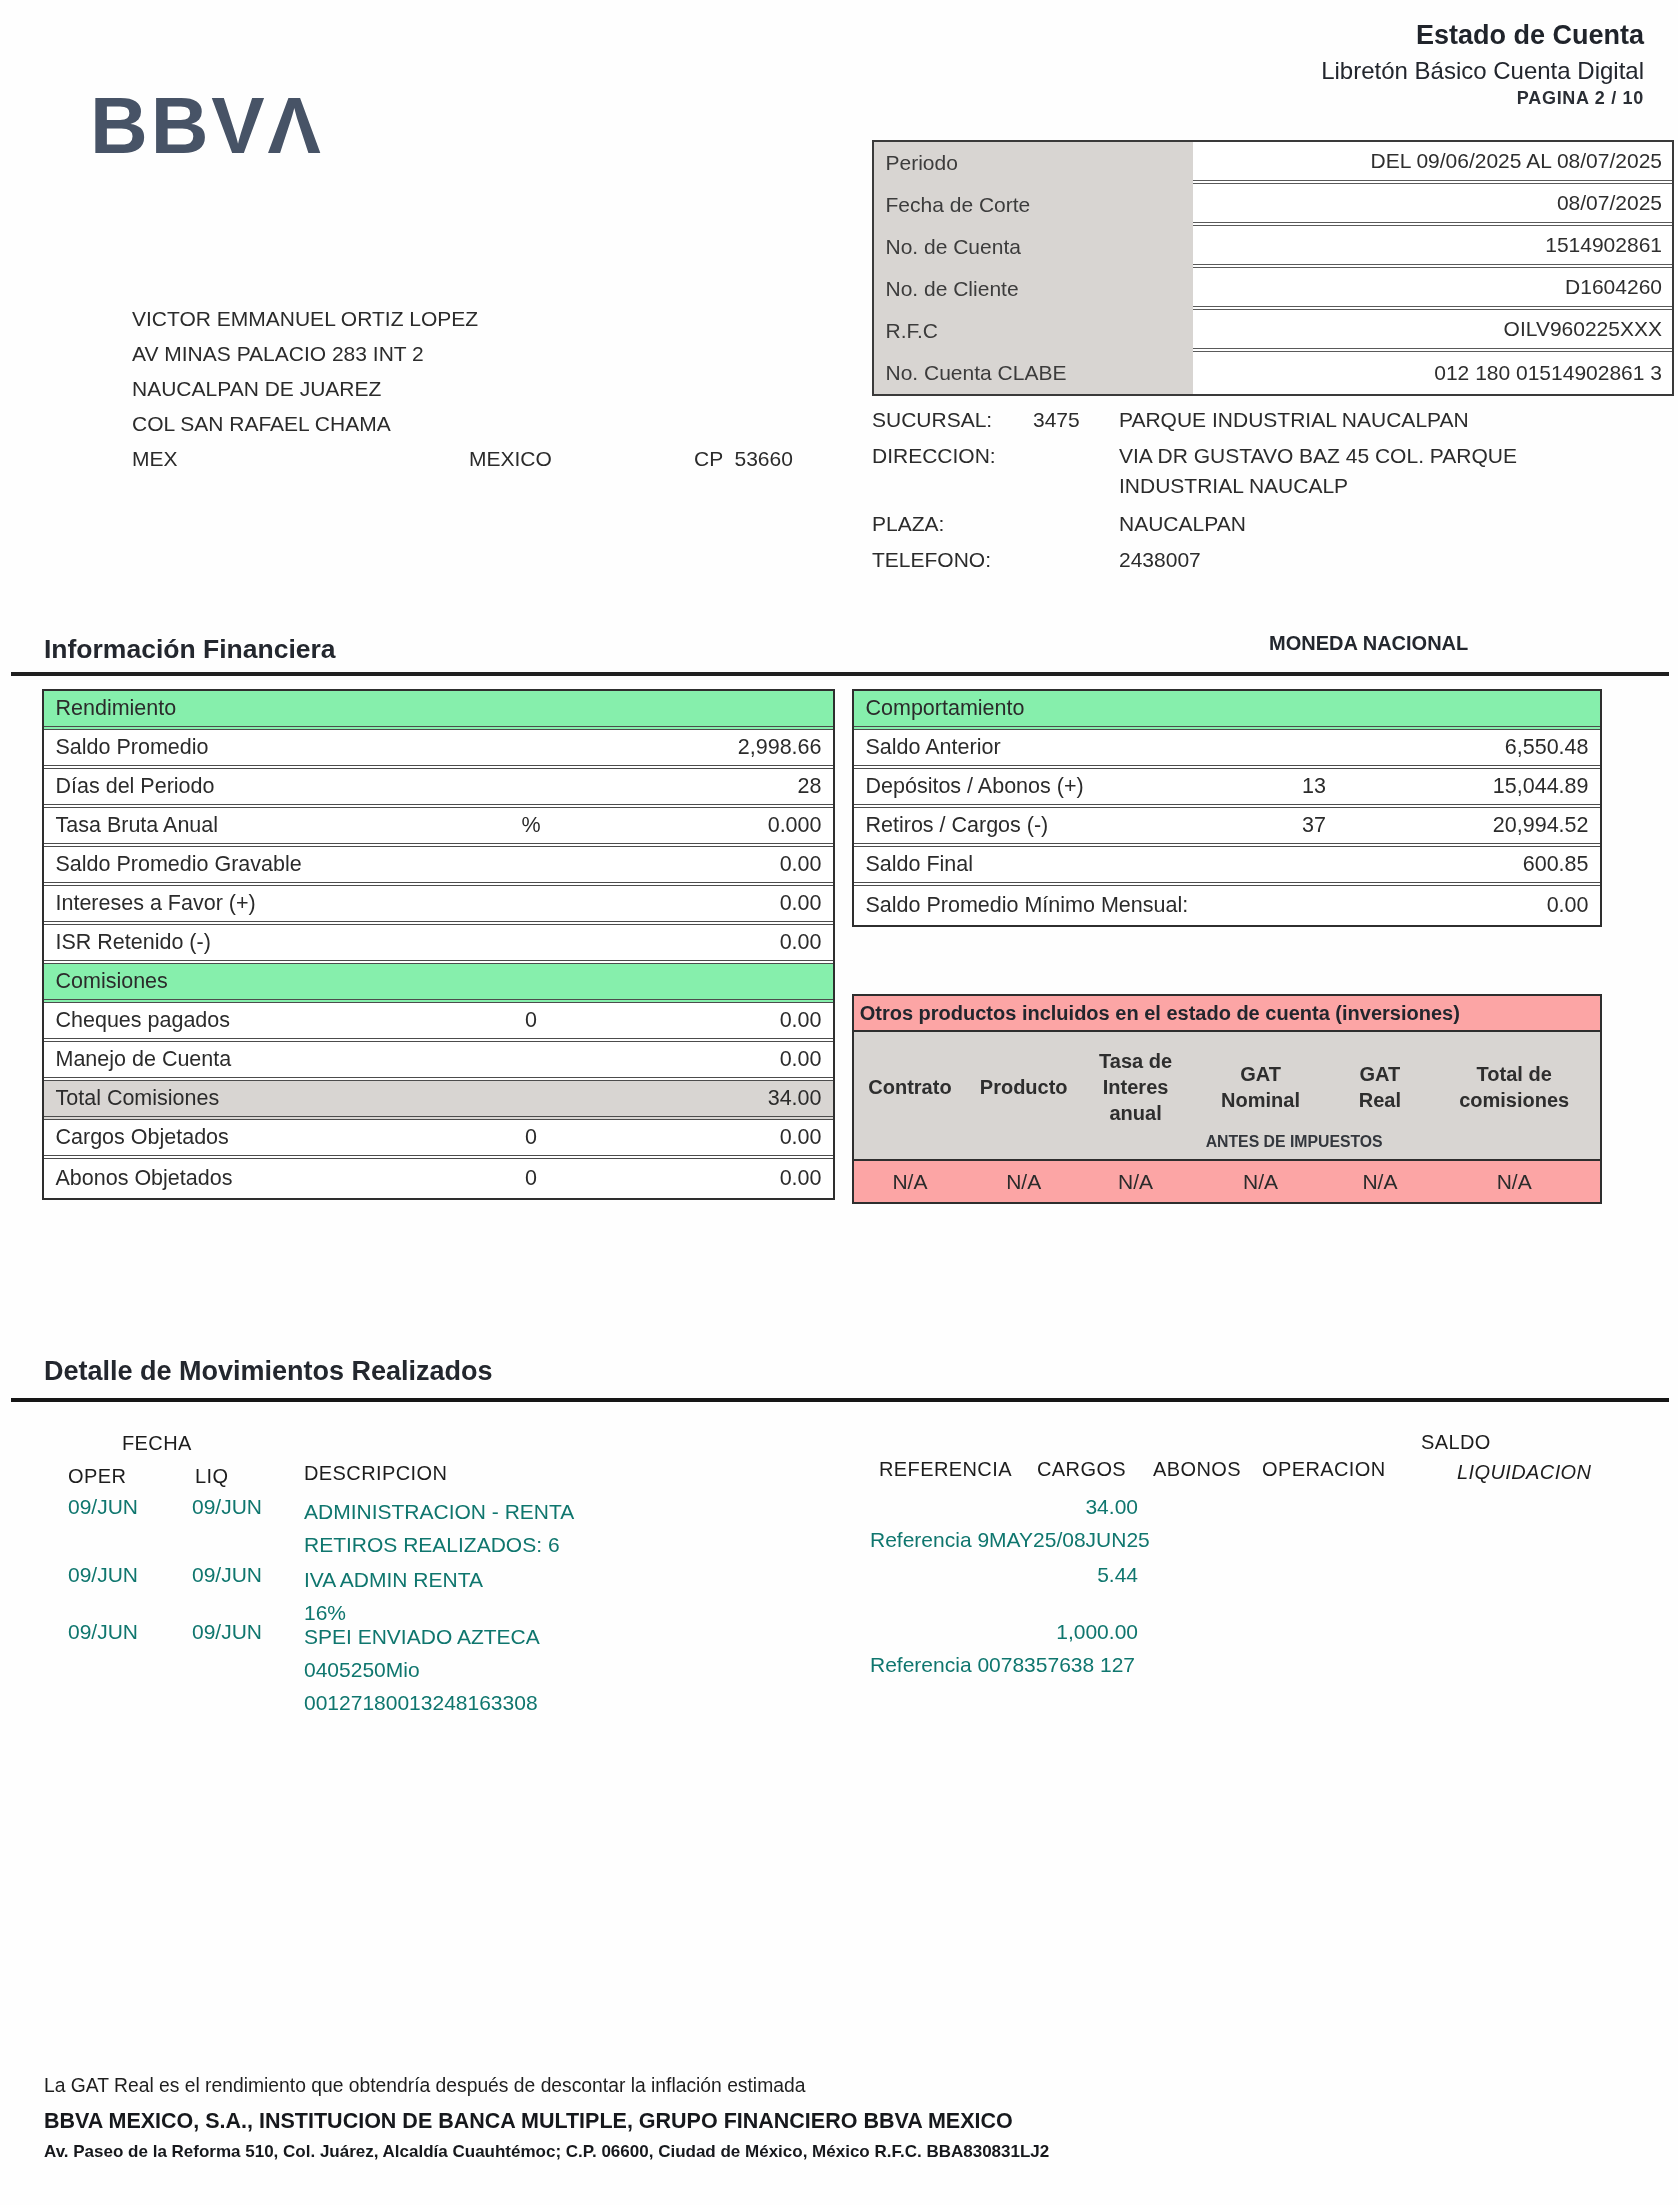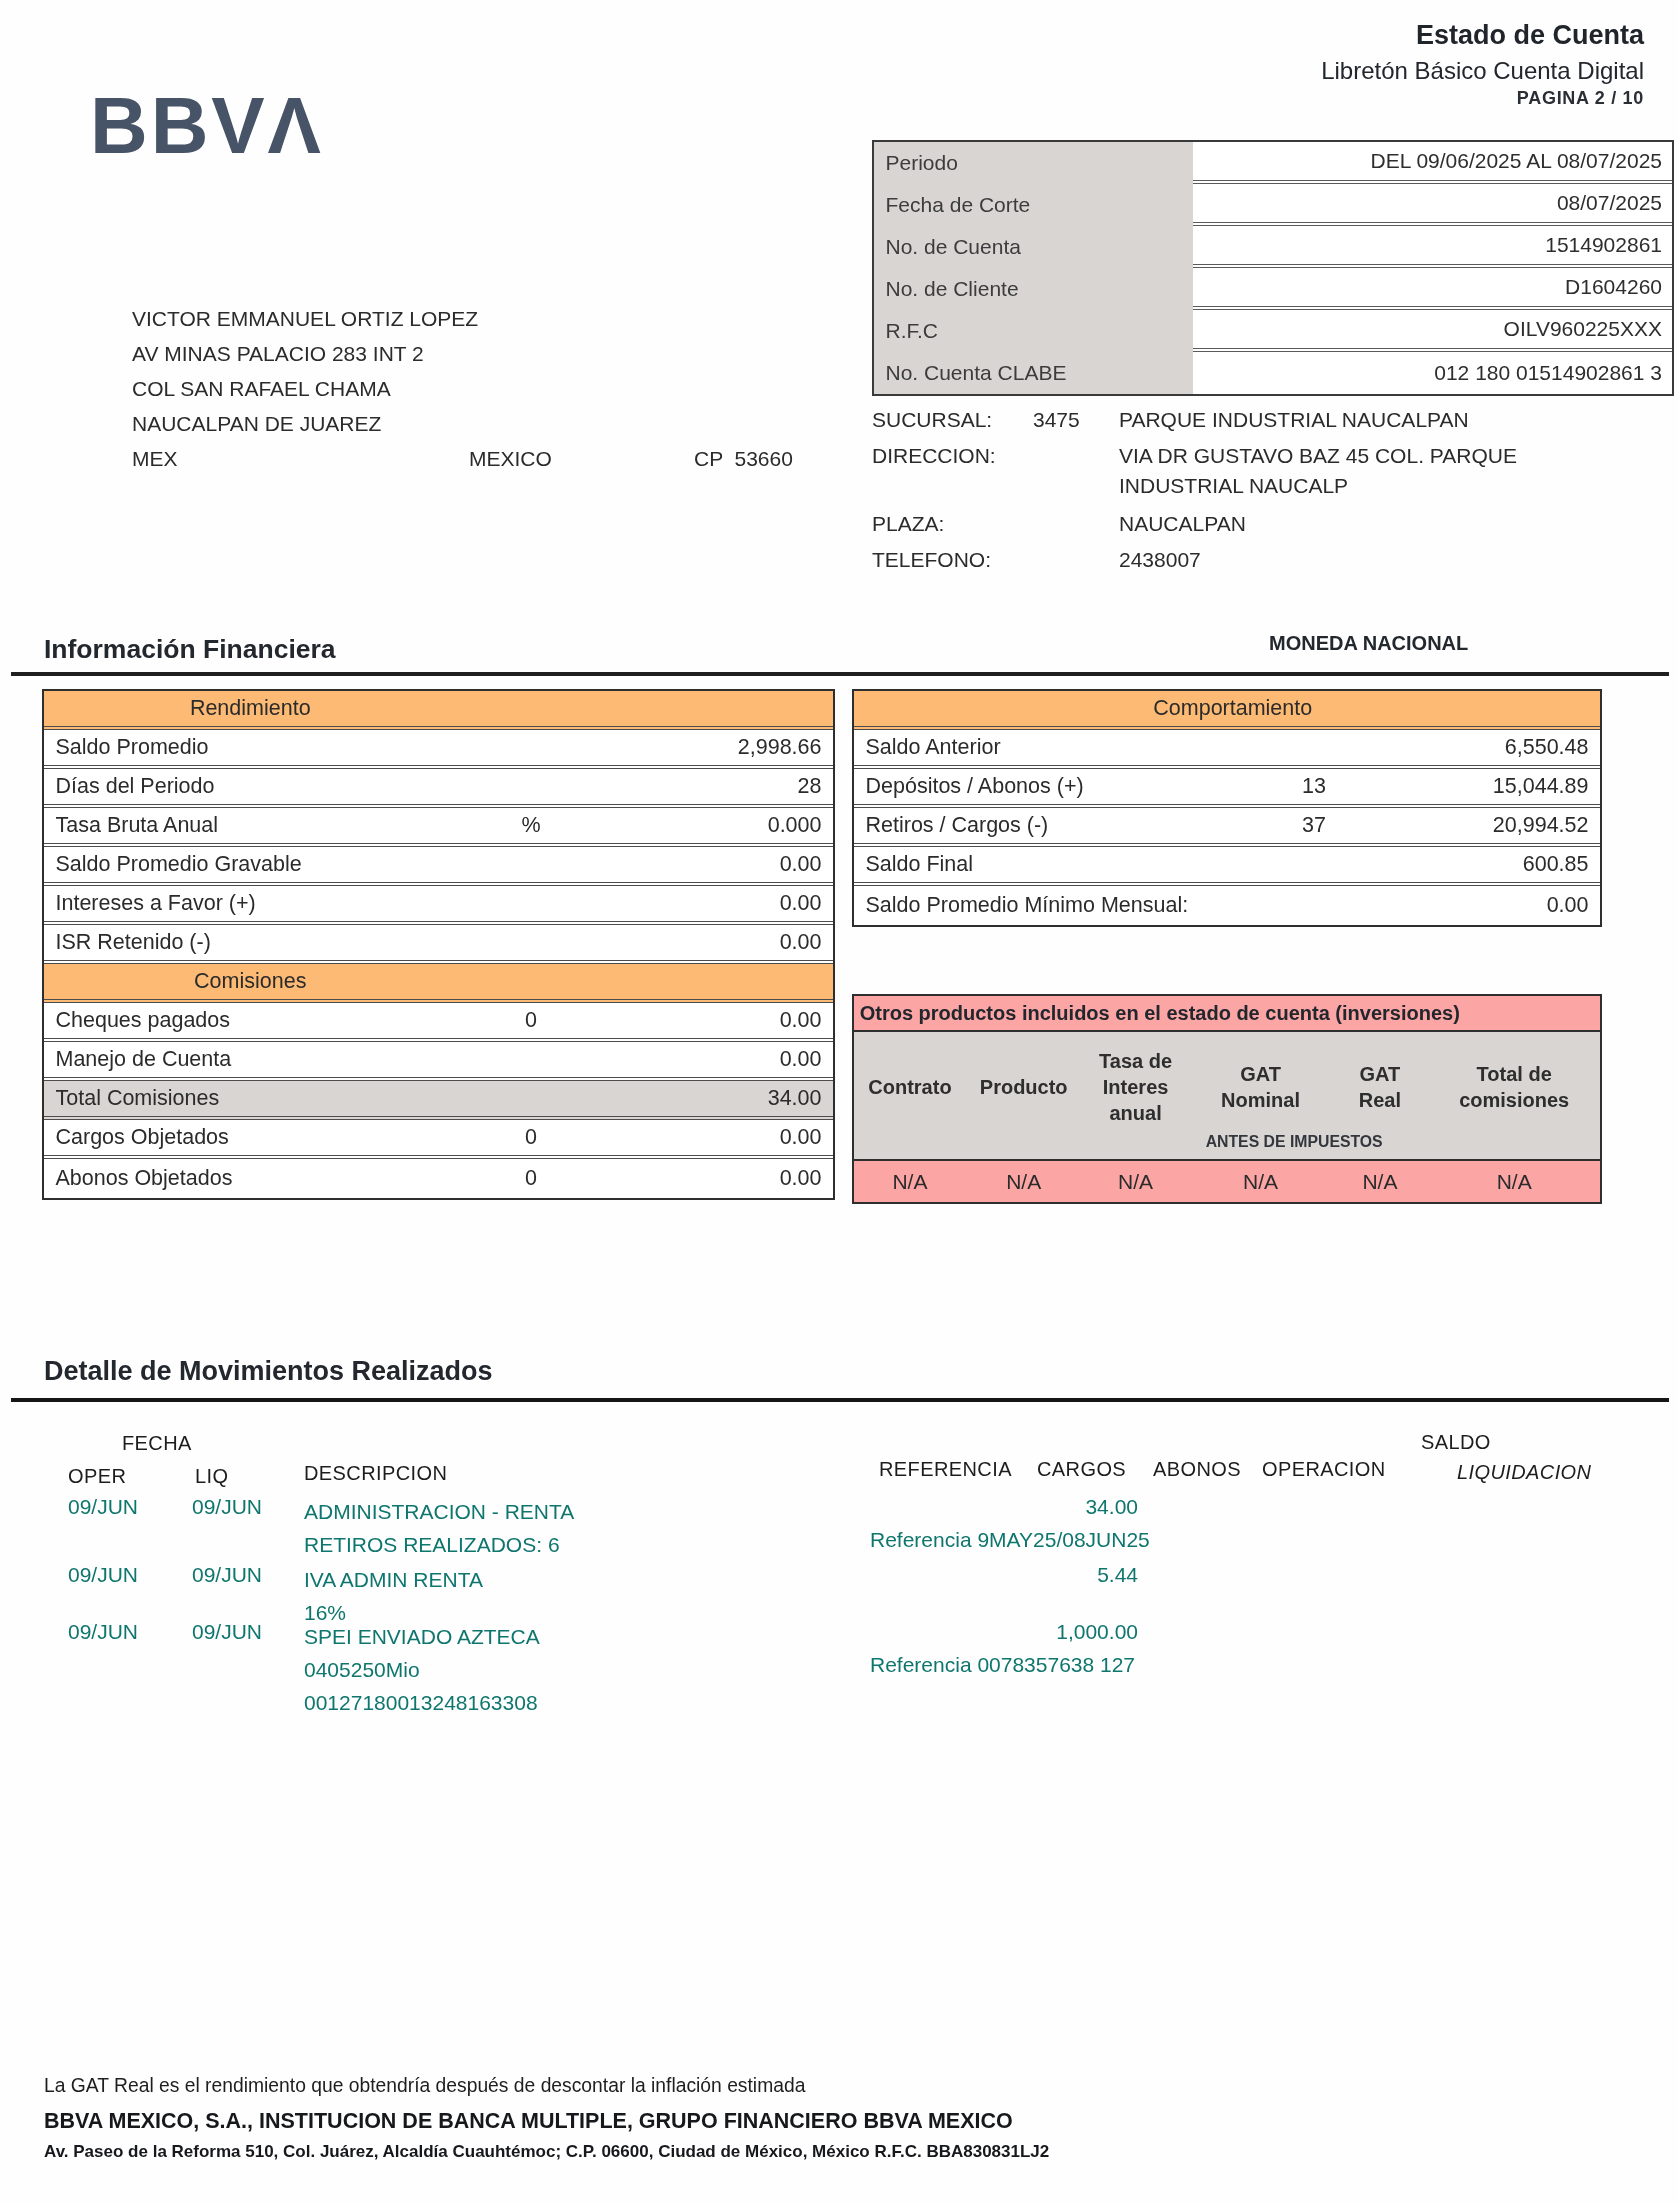--- a/index.html
+++ b/index.html
@@ -57,21 +57,21 @@
   .currency { position:absolute; left:1269px; top:632px; font-size:20px; font-weight:700; color:#23272e; }
   .rule-1 { position:absolute; left:10.7px; top:672px; width:1658px; height:4.3px; background:#1f1f1f; }
 
   .fin-table {
     position:absolute; background:#fff; border:2.9px solid #2e2e2e; font-size:21.5px;
   }
   .fin-table.left  { left:42px;  top:689px; width:793px; }
   .fin-table.right { left:852px; top:689px; width:750px; }
   .fin-row { display:flex; min-height:39px; align-items:center; border-bottom:4.3px double #4c4c4c; }
   .fin-row:last-child { border-bottom:none; }
-  .fin-row.hdr { background:#fdba74; color:#3a3a3a;text-align:center; }
+  .fin-row.hdr { background:#86efac; color:#3a3a3a; }
   .fin-row.hl { background:#d8d5d2; }
   .fin-label { padding:4.3px 0 4.3px 11.5px; color:#2b2b2b; }
   .left  .fin-label { width:401px; }
   .right .fin-label { flex:1; }
   .fin-mid { width:172px; text-align:center; color:#2b2b2b; }
   .right .fin-mid { width:172px; }
   .fin-value { flex:1; text-align:right; padding-right:11.5px; color:#2b2b2b; }
   .right .fin-value { flex:0 0 200px; }
 
   
@@ -147,22 +147,22 @@
     </div>
     <div class="acct-row">
       <div class="acct-label">No. Cuenta CLABE</div>
       <div class="acct-value">012 180 01514902861 3</div>
     </div>
   </div>
 
   <div class="customer">
     <div>VICTOR EMMANUEL ORTIZ LOPEZ</div>
     <div>AV MINAS PALACIO 283 INT 2</div>
+    <div>NAUCALPAN DE JUAREZ</div>
     <div>COL SAN RAFAEL CHAMA</div>
-    <div>NAUCALPAN DE JUAREZ</div>
     <div class="cust-lastline">
       <span class="cust-state">MEX</span>
       <span class="cust-country">MEXICO</span>
       <span class="cust-cp">CP  53660</span>
     </div>
   </div>
 
   <div class="branch">
     <div class="br-row" style="top:7.2px;">
       <span class="br-label">SUCURSAL:</span>

